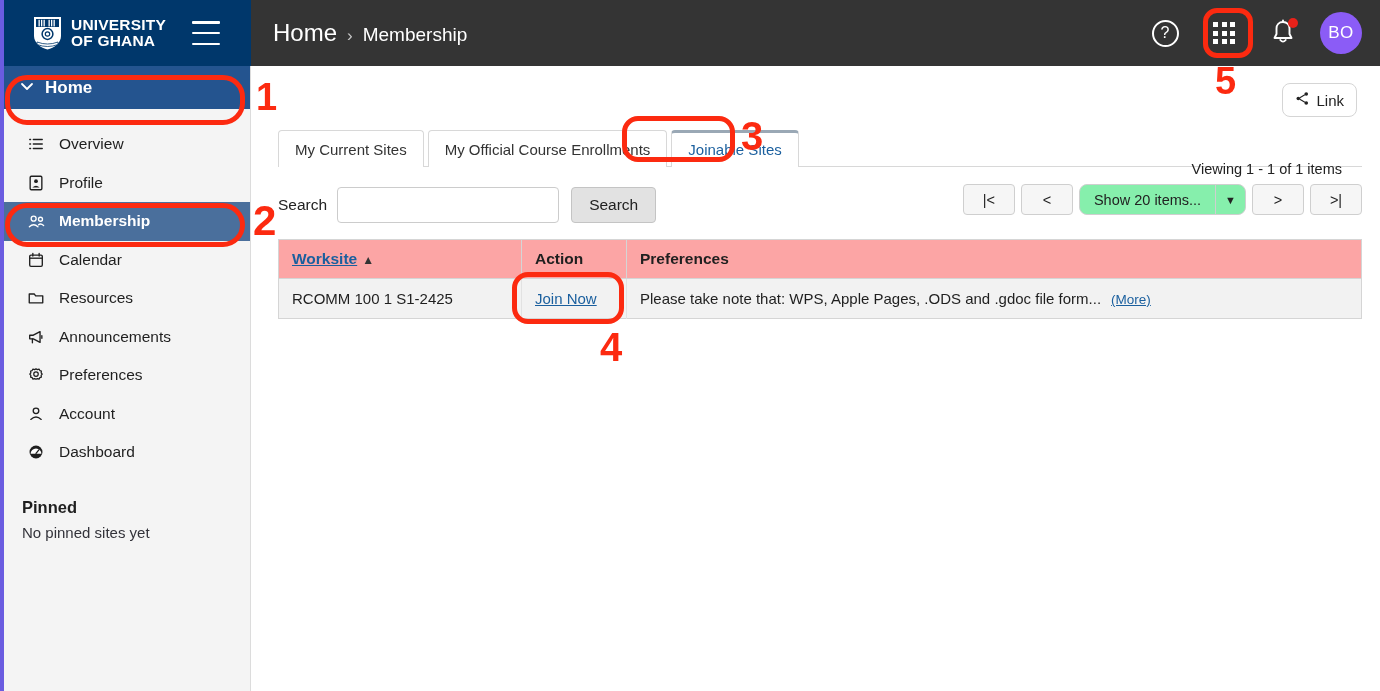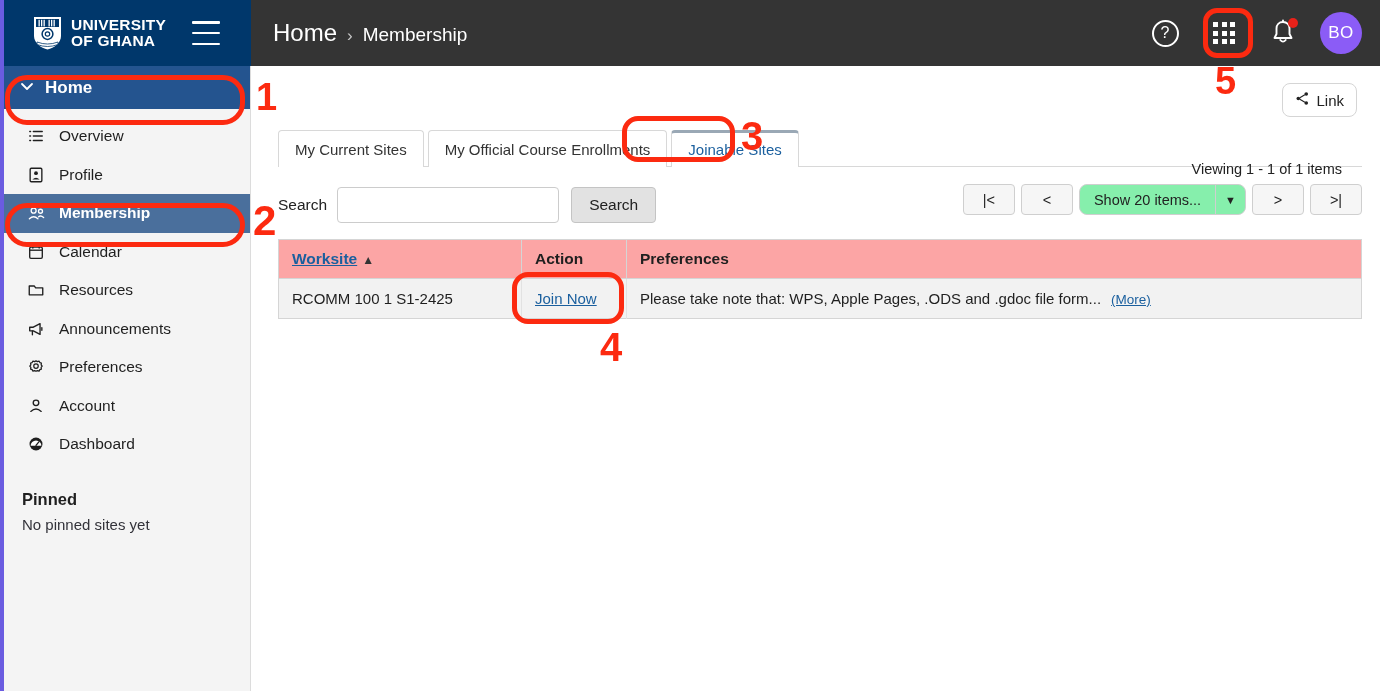--- a/index.html
+++ b/index.html
@@ -112,21 +112,21 @@
     height: 43px; background: #24548f;
     display: flex; align-items: center;
     padding-left: 16px; gap: 11px;
     cursor: pointer;
   }
   .side-home .chev {
     color: #ffffff; font-size: 13px; width: 14px;
   }
   .side-home .lbl { color: #ffffff; font-weight: bold; font-size: 17px; }
 
-  .side-list { padding-top: 8px; }
+  .side-list { padding-top: 16px; }
   .side-item {
     height: 38.5px;
     display: flex; align-items: center;
     padding-left: 22px; gap: 13px;
     cursor: pointer;
     color: #1f1f1f; font-size: 15.5px;
   }
   .side-item.active {
     background: #4a6f9c; color: #ffffff; font-weight: bold;
   }

